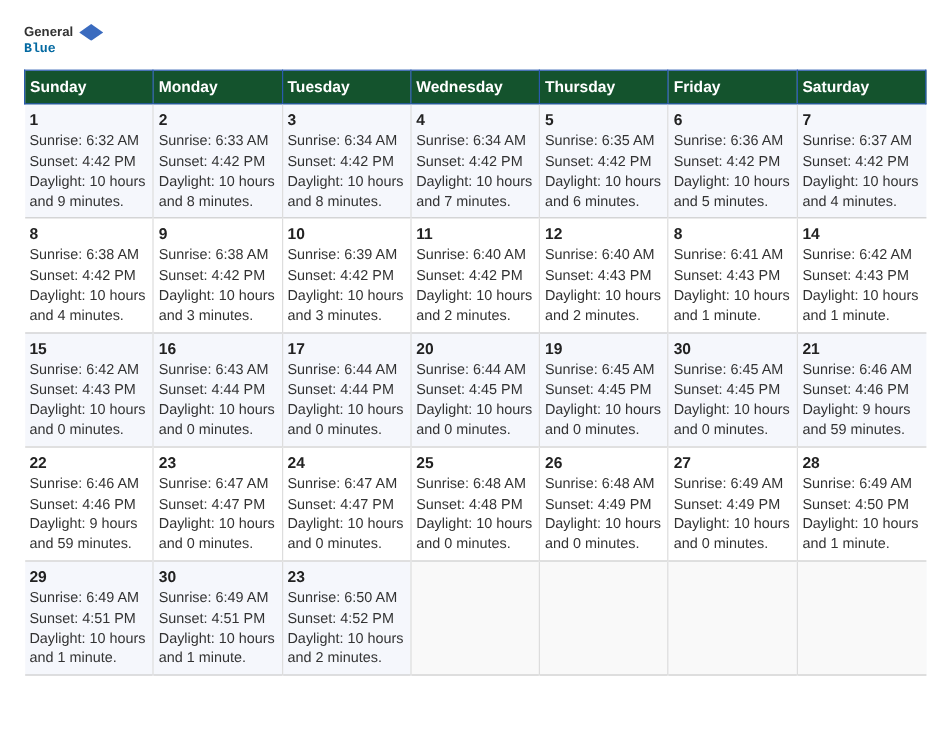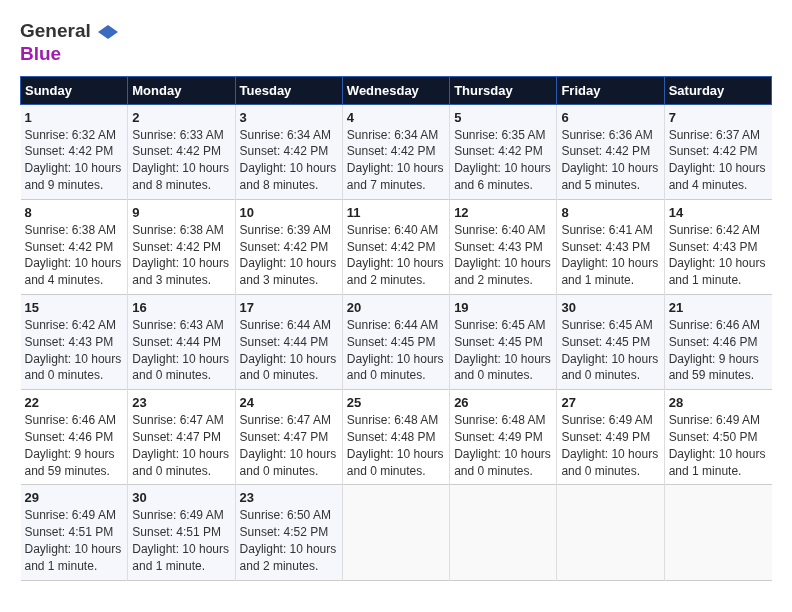--- a/index.html
+++ b/index.html
@@ -34,21 +34,21 @@
       font-size: 14px;
       color: #555;
       margin-top: 2px;
     }
     table {
       width: 100%;
       border-collapse: collapse;
       font-size: 11px;
     }
     thead tr th {
-      background-color: #0f172a;
+      background-color: #14532d;
       color: #fff;
       padding: 6px 4px;
       text-align: left;
       font-size: 13px;
       font-weight: bold;
       border: 1px solid #2a5aaf;
     }
     tbody tr {
       border-bottom: 1px solid #ccc;
     }
@@ -81,27 +81,27 @@
     }
     .empty-cell {
       background: #f9f9f9;
     }
   </style>
 </head>
 <body>
 
 <div class="header">
   <div class="logo">
-  <div style="font-family:Arial,sans-serif;font-size:19px;line-height:1.2;">
+  <div style="font-family:Arial,sans-serif;font-size:11px;line-height:1.2;">
     <span style="color:#333;font-weight:bold;">General</span>
     <svg width="20" height="14" viewBox="0 0 20 14" style="vertical-align:middle;margin-left:2px;">
       <polygon points="0,7 10,0 20,7 10,14" fill="#3a6bbf"></polygon>
     </svg>
     <br>
-    <span style="color:#a21caf;font-weight:bold;">Blue</span>
+    <span style="color:#0369a1;font-weight:bold;font-family:Liberation Mono, monospace;">Blue</span>
   </div>
 </div>
   <div class="title-block">
     <div class="month-title"></div>
     <div class="location"></div>
   </div>
 </div>
 
 <table>
   <thead>

